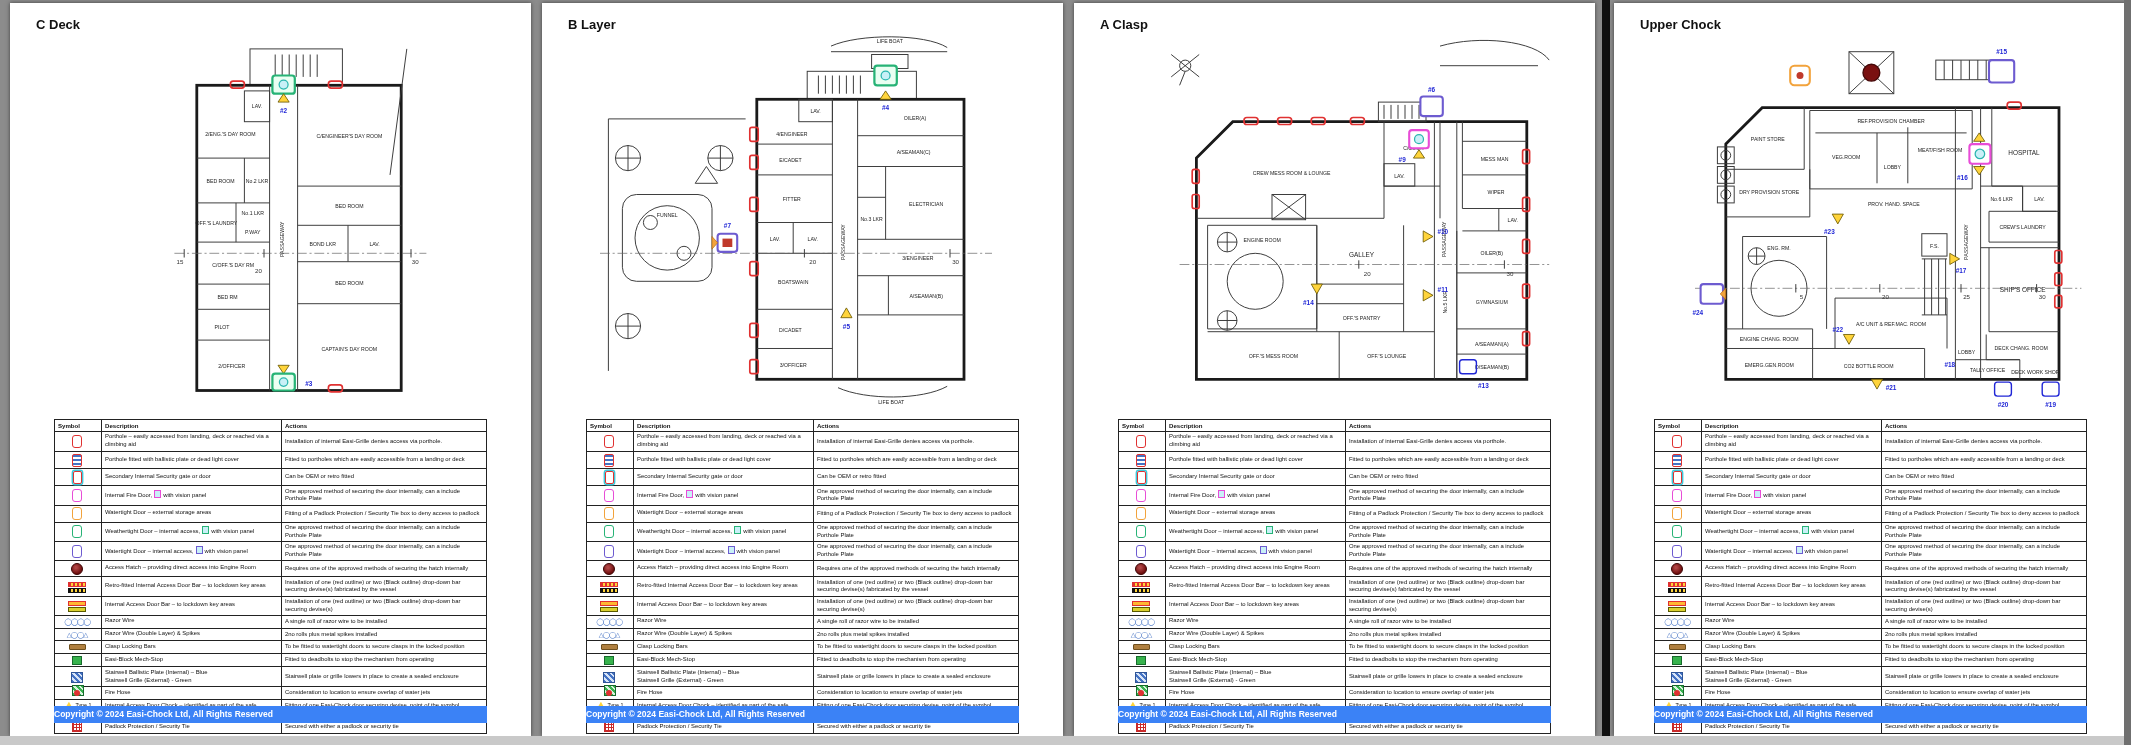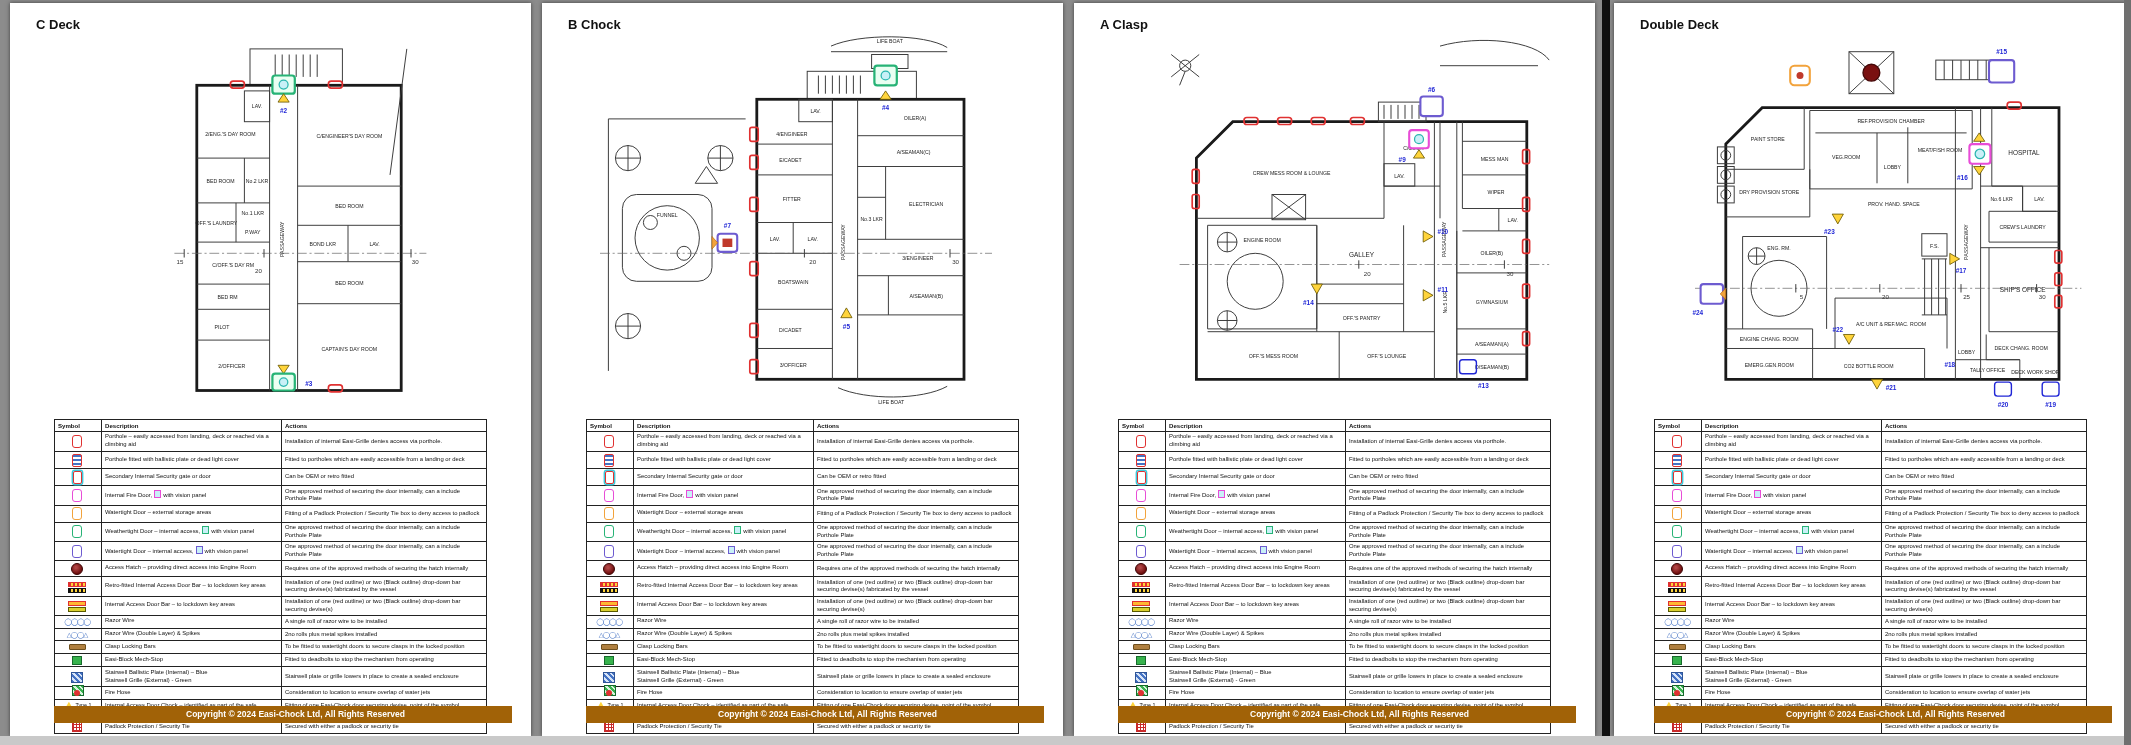--- a/index.html
+++ b/index.html
@@ -75,22 +75,22 @@
       clip-path:polygon(50% 0,0 100%,100% 100%);}
   .sym.i-padlock{display:inline-block;width:8px;height:8px;border:1px solid #c92a2a;
       background:repeating-linear-gradient(90deg,#c92a2a 0 1.5px,transparent 1.5px 3px),
                  repeating-linear-gradient(0deg,#c92a2a 0 1.5px,transparent 1.5px 3px);}
   .mini{display:none;}
   .mini.vp-magenta,.mini.vp-teal,.mini.vp-purple{display:inline-block;width:5px;height:6px;margin:0 2px;
       vertical-align:-1px;background:#c9f0f7;}
   .mini.vp-magenta{border:1.3px solid #e84cd7;}
   .mini.vp-teal{border:1.3px solid #27b376;}
   .mini.vp-purple{border:1.3px solid #6d5bd0;}
-  .footerbar{position:absolute;top:703px;left:44px;width:433px;height:17px;background:#a16207;color:#fff;
-      font-size:8.5px;font-weight:bold;text-align:center;line-height:17px;padding-left:25px;}
+  .footerbar{position:absolute;top:703px;left:44px;width:433px;height:17px;background:#3b82f6;color:#fff;
+      font-size:8.5px;font-weight:bold;line-height:17px;}
 </style>
 </head>
 <body>
 
 <div class="stage">
 
   <div class="page" style="left:10px">
     <h1 class="deck-title">C Deck</h1>
     <div class="plan-wrap">
       <svg width="462" height="380" viewBox="0 0 330 271">
@@ -509,21 +509,21 @@
     <td>
       <span>Secured with either a padlock or security tie</span>
     </td>
   </tr>
 </tbody>
     </table>
     <div class="footerbar">Copyright © 2024 Easi-Chock Ltd, All Rights Reserved</div>
   </div>
 
   <div class="page" style="left:542px">
-    <h1 class="deck-title">B Chock</h1>
+    <h1 class="deck-title">B Layer</h1>
     <div class="plan-wrap">
       <svg width="462" height="380" viewBox="0 0 330 271">
         <path class="w1" d="M185,12 C205,3 252,3 268,13 M185,16 H268"></path>
         <rect x="214" y="18" width="26" height="10" class="w1"></rect>
         <text class="rms" x="227" y="10">LIFE BOAT</text>
         <rect x="168" y="30" width="78" height="20" class="w1"></rect>
         <path class="w1" d="M176,33 V46 M181,33 V46 M186,33 V46 M191,33 V46 M196,33 V46 M201,33 V46 M206,33 V46"></path>
         <rect x="132" y="50" width="148" height="200" class="w2"></rect>
         <path class="w1" d="M186,50 V250 M204,50 V250"></path>
         <path class="w1" d="M132,82 H186 M132,104 H186 M132,138 H186 M132,160 H186 M132,200 H186 M132,228 H186 M158,138 V160"></path>
@@ -1412,21 +1412,21 @@
     </td>
   </tr>
 </tbody>
     </table>
     <div class="footerbar">Copyright © 2024 Easi-Chock Ltd, All Rights Reserved</div>
   </div>
 
   <div class="black-divider" style="left:1602px"></div>
 
   <div class="page" style="left:1614px;width:512px">
-    <h1 class="deck-title">Double Deck</h1>
+    <h1 class="deck-title">Upper Chock</h1>
     <div class="plan-wrap">
       <svg width="462" height="380" viewBox="0 0 330 271">
         <rect x="150" y="16" width="32" height="30" class="w1"></rect>
         <path class="w1" d="M150,16 L182,46 M182,16 L150,46"></path>
         <circle cx="166" cy="31" r="6" fill="#7a1010" stroke="#450808" stroke-width="1"></circle>
         <rect x="212" y="22" width="44" height="14" class="w1"></rect>
         <path class="w1" d="M218,22 V36 M224,22 V36 M230,22 V36 M236,22 V36 M242,22 V36 M248,22 V36"></path>
         <rect x="108" y="26" width="14" height="14" rx="3" class="mko"></rect>
         <circle cx="115" cy="33" r="2.5" fill="#c0392b" stroke="none"></circle>
         <path class="w2" d="M62,82 L88,56 L300,56 L300,250 L62,250 Z"></path>

